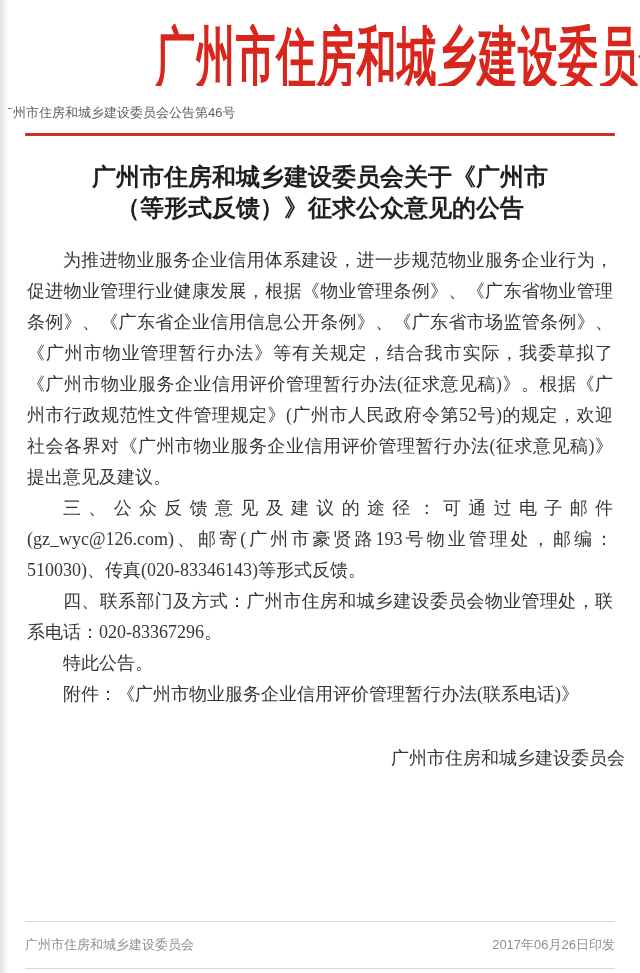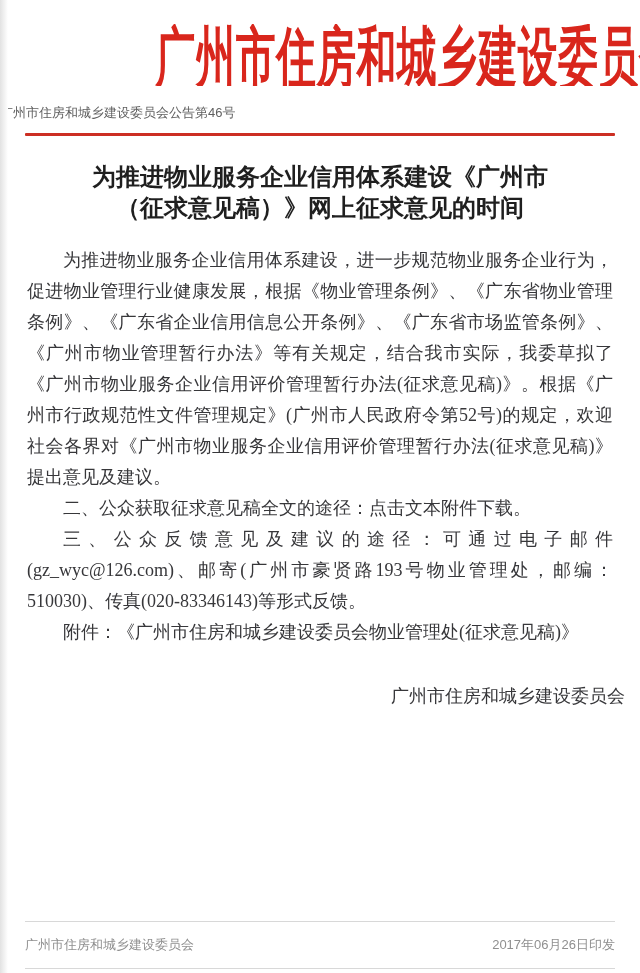--- a/index.html
+++ b/index.html
@@ -99,30 +99,31 @@
 
   <div class="masthead-wrap">
     <div class="masthead">广州市住房和城乡建设委员会文件</div>
   </div>
 
   <div class="doc-number">广州市住房和城乡建设委员会公告第46号</div>
 
   <div class="red-rule"></div>
 
   <div class="doc-title">
-    <div>为推进物业服务企业信用体系建设《广州市</div>
-    <div>（征求意见稿）》网上征求意见的时间</div>
+    <div>广州市住房和城乡建设委员会关于《广州市</div>
+    <div>（等形式反馈）》征求公众意见的公告</div>
   </div>
 
   <div class="body-text">
     <p>为推进物业服务企业信用体系建设，进一步规范物业服务企业行为，促进物业管理行业健康发展，根据《物业管理条例》、《广东省物业管理条例》、《广东省企业信用信息公开条例》、《广东省市场监管条例》、《广州市物业管理暂行办法》等有关规定，结合我市实际，我委草拟了《广州市物业服务企业信用评价管理暂行办法(征求意见稿)》。根据《广州市行政规范性文件管理规定》(广州市人民政府令第52号)的规定，欢迎社会各界对《广州市物业服务企业信用评价管理暂行办法(征求意见稿)》提出意见及建议。</p>
-    <p>二、公众获取征求意见稿全文的途径：点击文本附件下载。</p>
     <p>三、公众反馈意见及建议的途径：可通过电子邮件(gz_wyc@126.com)、邮寄(广州市豪贤路193号物业管理处，邮编：510030)、传真(020-83346143)等形式反馈。</p>
+    <p>四、联系部门及方式：广州市住房和城乡建设委员会物业管理处，联系电话：020-83367296。</p>
+    <p>特此公告。</p>
 
-    <p class="attachment">附件：《广州市住房和城乡建设委员会物业管理处(征求意见稿)》</p>
+    <p class="attachment">附件：《广州市物业服务企业信用评价管理暂行办法(联系电话)》</p>
 
     <div class="sign-block">
       <div class="sign-line">广州市住房和城乡建设委员会</div>
     </div>
   </div>
 
   <div class="footer">
     <span>广州市住房和城乡建设委员会</span>
     <span>2017年06月26日印发</span>
   </div>

